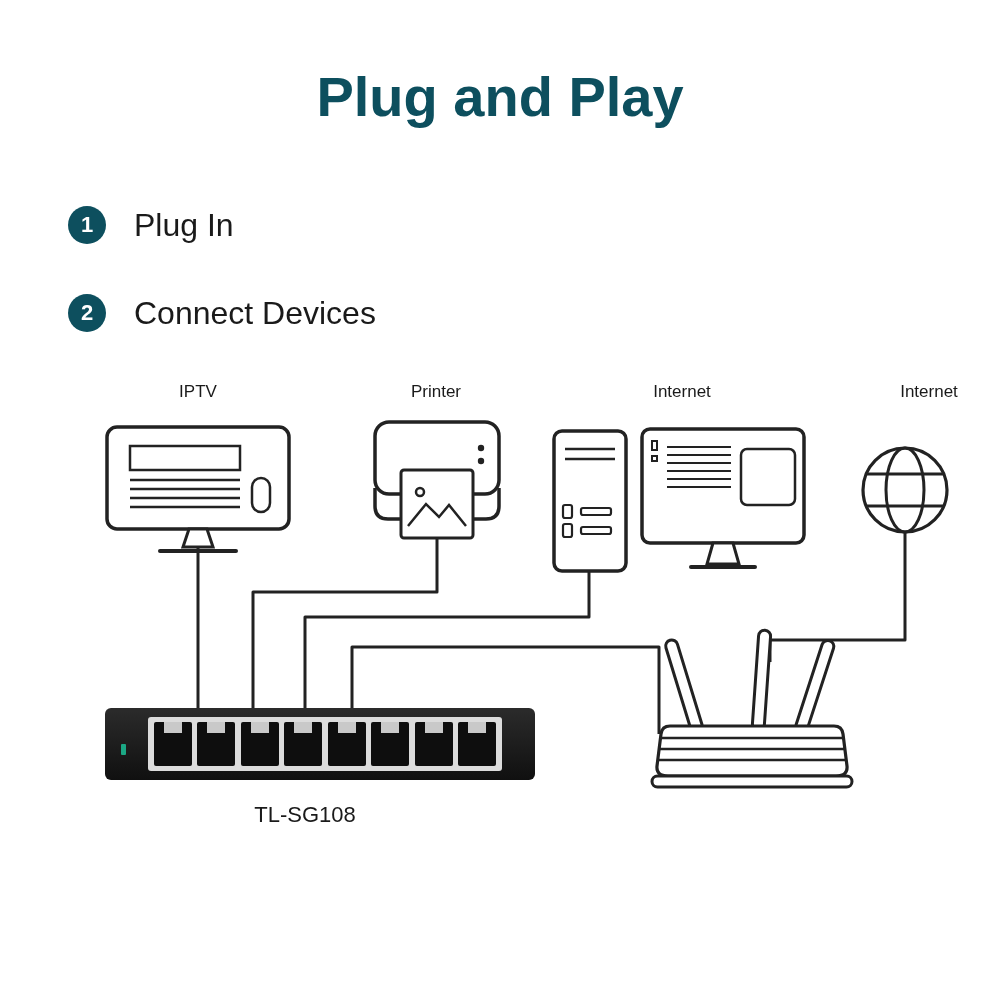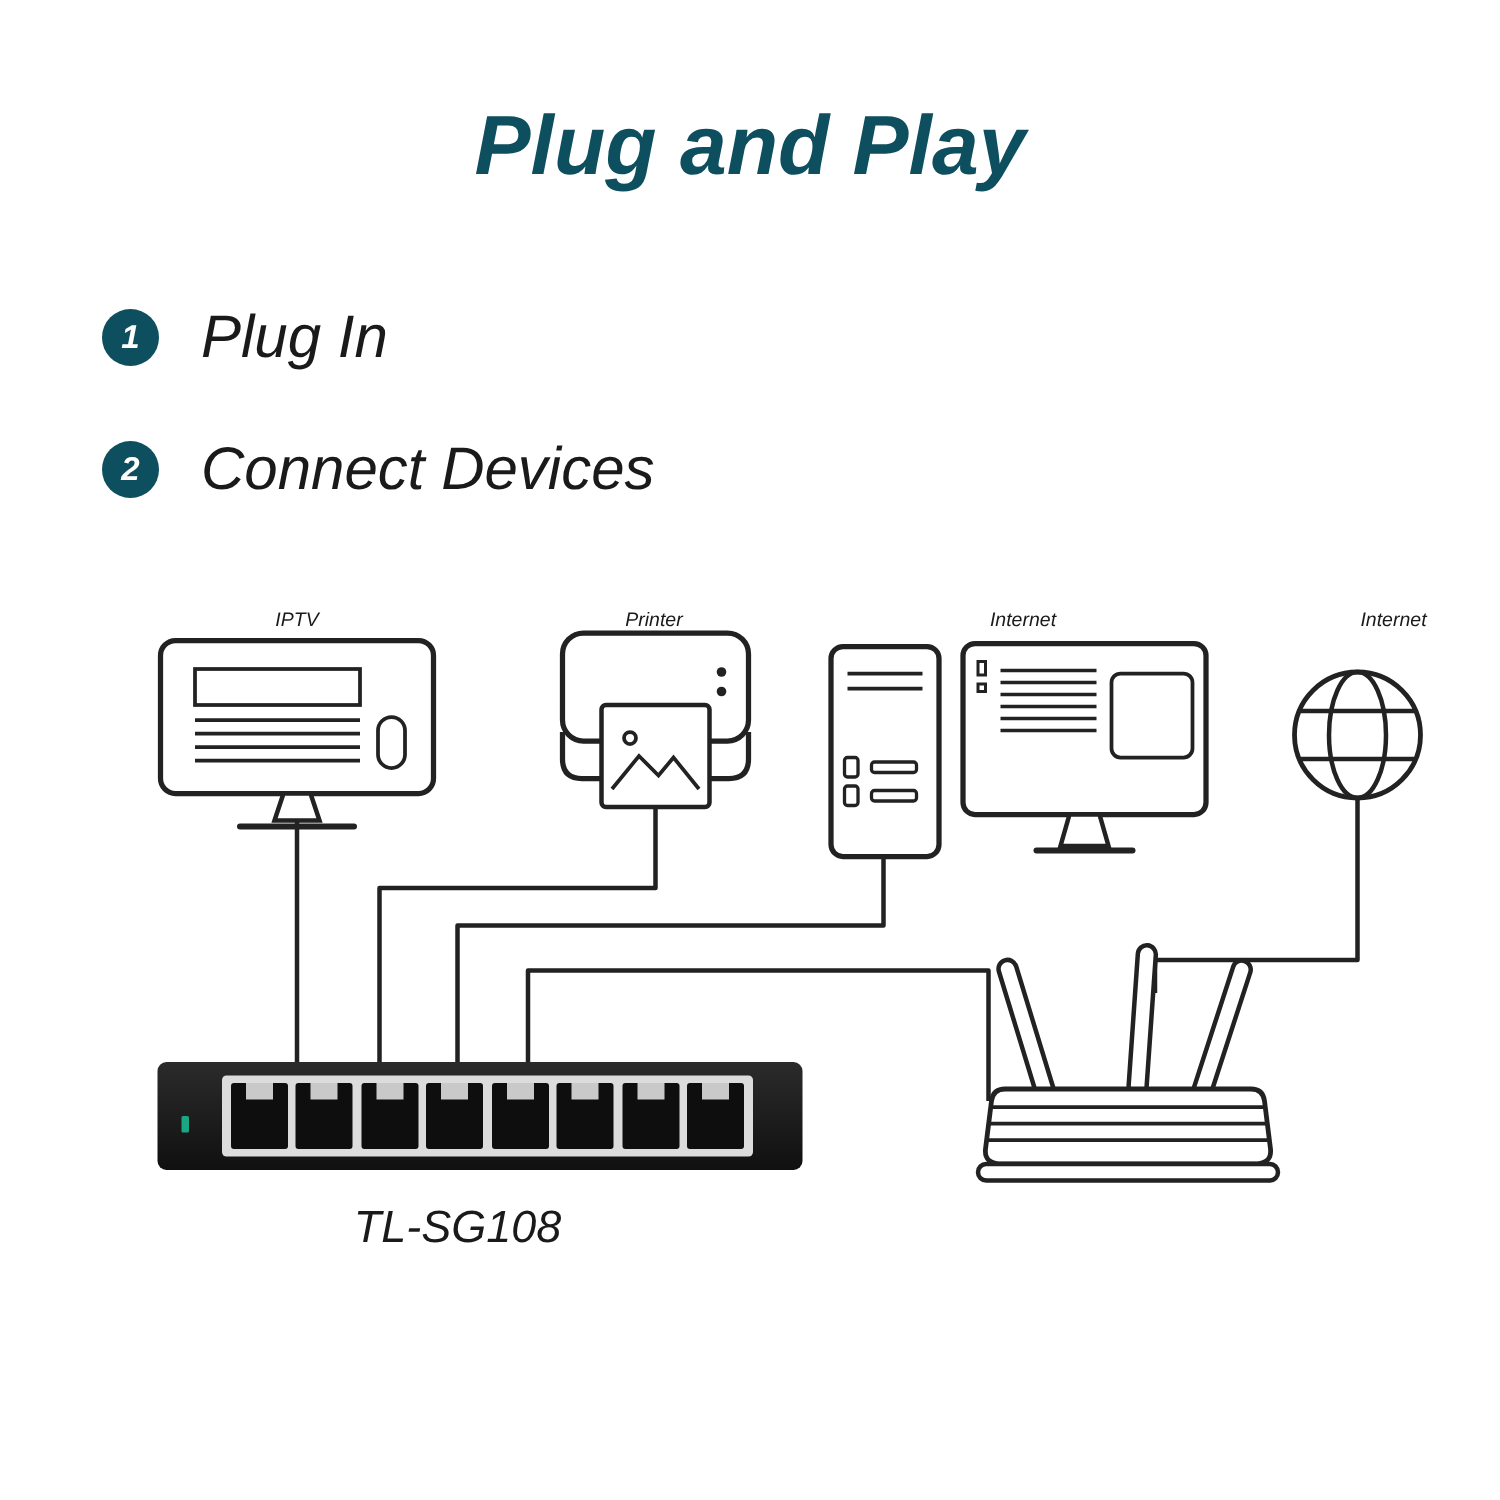--- a/index.html
+++ b/index.html
@@ -1,47 +1,47 @@
 <!DOCTYPE html>
 <html style="--accent: #0D4F5E; --text: #1A1A1A; --line: #222222; --led: #1BA784;"><head>
 <meta charset="utf-8">
 <style>
   html,body{margin:0;padding:0;background:#fff;}
   .canvas{position:relative;width:1000px;height:876px;background:#fff;overflow:hidden;
-          font-family:"Liberation Sans",sans-serif;color:var(--text,#1a1a1a);font-style:italic;}
+          font-family:"Liberation Sans",sans-serif;color:var(--text,#1a1a1a);}
 
   .page-title{position:absolute;left:0;top:64px;width:1000px;margin:0;text-align:center;
               font-size:56px;font-weight:700;color:var(--accent,#0d4f5e);letter-spacing:0;}
 
   .step{position:absolute;left:68px;display:flex;align-items:center;gap:28px;}
   .step-1{top:201px;} .step-2{top:289px;} .step-3{top:888px;}
   .badge{width:38px;height:38px;border-radius:50%;background:var(--accent,#0d4f5e);color:#fff;
          display:flex;align-items:center;justify-content:center;font-size:22px;font-weight:700;flex:0 0 auto;}
-  .step-label{font-size:40px;color:var(--text,#1a1a1a);line-height:48px;}
+  .step-label{font-size:32px;color:var(--text,#1a1a1a);line-height:48px;}
 
-  .dev-label{position:absolute;top:404px;transform:translateX(-50%);font-size:13px;line-height:18px;
+  .dev-label{position:absolute;top:383px;transform:translateX(-50%);font-size:17px;line-height:18px;
              color:var(--text,#1a1a1a);white-space:nowrap;}
   .lbl-iptv{left:198px;} .lbl-printer{left:436px;} .lbl-computer{left:682px;} .lbl-internet{left:905px;padding-left:48px;}
 
   svg.icon{position:absolute;overflow:visible;}
   .svg-lines{position:absolute;left:0;top:0;}
 
   
   .switch{position:absolute;left:105px;top:708px;width:430px;height:72px;border-radius:6px;
           background:linear-gradient(#2b2b2b,#101010);}
   .switch-panel{position:absolute;left:43px;top:9px;width:354px;height:54px;background:#dcdcdc;
                 border-radius:3px;display:flex;align-items:center;justify-content:space-between;
                 padding:0 6px;box-sizing:border-box;}
   .port{width:38px;height:44px;background:#0e0e0e;border-radius:2px;position:relative;}
   .port::after{content:"";position:absolute;top:0;left:50%;transform:translateX(-50%);
                width:18px;height:11px;background:#c9c9c9;}
   .switch-led{position:absolute;left:16px;top:36px;width:5px;height:11px;border-radius:1px;
               background:var(--led,#1ba784);}
 
-  .device-caption{position:absolute;top:802px;text-align:center;font-size:30px;color:var(--text,#1a1a1a);}
+  .device-caption{position:absolute;top:802px;text-align:center;font-size:22px;color:var(--text,#1a1a1a);}
   .switch-caption{left:90px;width:430px;}
   .router-caption{left:640px;width:225px;}
 </style>
 </head>
 <body>
 
 <div class="canvas">
 
   <h1 class="page-title">Plug and Play</h1>
 

